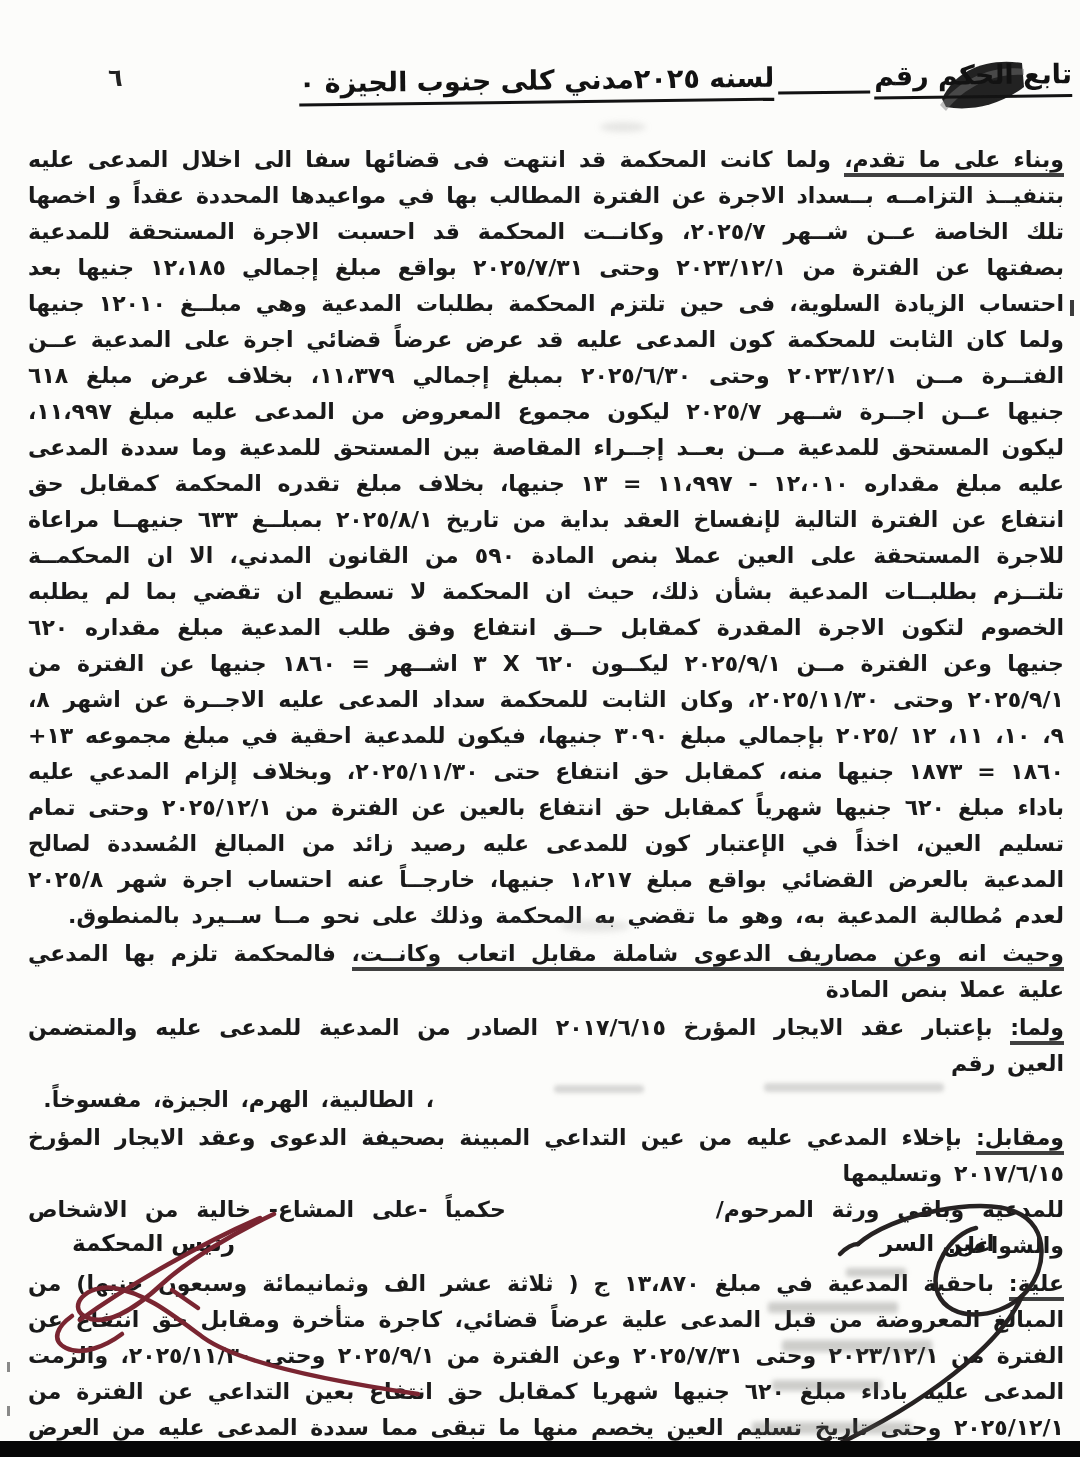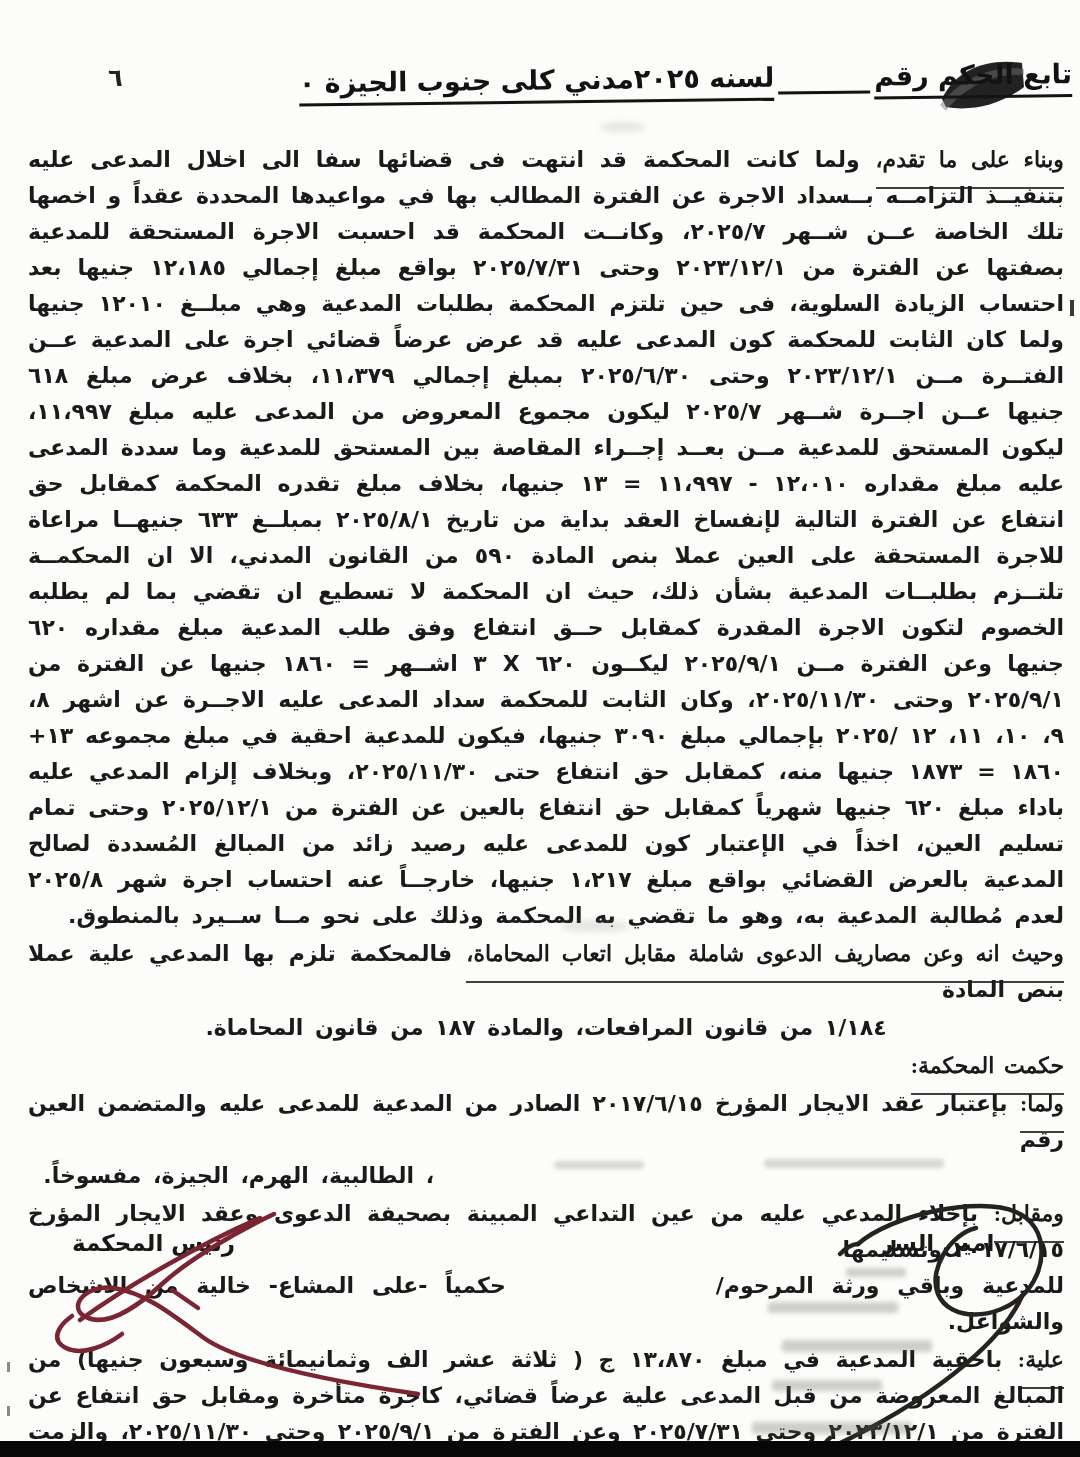--- a/index.html
+++ b/index.html
@@ -33,21 +33,21 @@
     vertical-align:bottom;margin:0 4px;
   }
   .body-text{
     position:absolute;top:142px;right:16px;left:28px;
     direction:rtl;text-align:justify;
     font-size:22px;line-height:36px;font-weight:700;
     word-spacing:4px;letter-spacing:.3px;
     color:#1a1a1a;
   }
   .para{margin:0 0 2px 0;}
-  .lead-underline{border-bottom:2px solid #404040;padding-bottom:15px;font-family:Liberation Serif, serif;}
+  .lead-underline{border-bottom:4px solid #404040;padding-bottom:1px;}
   .centered{text-align:center;}
   .heading-center{text-align:center;font-size:23px;font-weight:800;margin:8px 0 6px 0;}
   .gap{display:inline-block;height:10px;position:relative;}
   .gap1{width:630px;}
   .gap2{width:210px;}
   .smudge{
     position:absolute;display:block;background:rgba(120,120,118,.28);
     filter:blur(2px);border-radius:4px;
   }
   .g-s1{width:180px;height:9px;right:120px;top:-14px;}
@@ -88,26 +88,24 @@
   </svg>
 
   <div class="header">
     <span class="h-seg">تابع الحكم رقم</span><span class="case-blank"></span><span class="h-seg">لسنه ٢٠٢٥مدني كلى جنوب الجيزة ٠</span>
   </div>
 
   <div class="body-text">
 
     <p class="para"><span class="lead-underline">وبناء على ما تقدم،</span><span> ولما كانت المحكمة قد انتهت فى قضائها سفا الى اخلال المدعى عليه بتنفيــذ التزامــه بــسداد الاجرة عن الفترة المطالب بها في مواعيدها المحددة عقداً و اخصها تلك الخاصة عــن شــهر ٢٠٢٥/٧، وكانــت المحكمة قد احسبت الاجرة المستحقة للمدعية بصفتها عن الفترة من ٢٠٢٣/١٢/١ وحتى ٢٠٢٥/٧/٣١ بواقع مبلغ إجمالي ١٢،١٨٥ جنيها بعد احتساب الزيادة السلوية، فى حين تلتزم المحكمة بطلبات المدعية وهي مبلــغ ١٢٠١٠ جنيها ولما كان الثابت للمحكمة كون المدعى عليه قد عرض عرضاً قضائي اجرة على المدعية عــن الفتــرة مــن ٢٠٢٣/١٢/١ وحتى ٢٠٢٥/٦/٣٠ بمبلغ إجمالي ١١،٣٧٩، بخلاف عرض مبلغ ٦١٨ جنيها عــن اجــرة شــهر ٢٠٢٥/٧ ليكون مجموع المعروض من المدعى عليه مبلغ ١١،٩٩٧، ليكون المستحق للمدعية مــن بعــد إجــراء المقاصة بين المستحق للمدعية وما سددة المدعى عليه مبلغ مقداره ١٢،٠١٠ - ١١،٩٩٧ = ١٣ جنيها، بخلاف مبلغ تقدره المحكمة كمقابل حق انتفاع عن الفترة التالية لإنفساخ العقد بداية من تاريخ ٢٠٢٥/٨/١ بمبلــغ ٦٣٣ جنيهــا مراعاة للاجرة المستحقة على العين عملا بنص المادة ٥٩٠ من القانون المدني، الا ان المحكمــة تلتــزم بطلبــات المدعية بشأن ذلك، حيث ان المحكمة لا تسطيع ان تقضي بما لم يطلبه الخصوم لتكون الاجرة المقدرة كمقابل حــق انتفاع وفق طلب المدعية مبلغ مقداره ٦٢٠ جنيها وعن الفترة مــن ٢٠٢٥/٩/١ ليكــون ٦٢٠ ‏X‏ ٣ اشــهر = ١٨٦٠ جنيها عن الفترة من ٢٠٢٥/٩/١ وحتى ٢٠٢٥/١١/٣٠، وكان الثابت للمحكمة سداد المدعى عليه الاجــرة عن اشهر ٨، ٩، ١٠، ١١، ١٢ /٢٠٢٥ بإجمالي مبلغ ٣٠٩٠ جنيها، فيكون للمدعية احقية في مبلغ مجموعه ١٣+ ١٨٦٠ = ١٨٧٣ جنيها منه، كمقابل حق انتفاع حتى ٢٠٢٥/١١/٣٠، وبخلاف إلزام المدعي عليه باداء مبلغ ٦٢٠ جنيها شهرياً كمقابل حق انتفاع بالعين عن الفترة من ٢٠٢٥/١٢/١ وحتى تمام تسليم العين، اخذاً في الإعتبار كون للمدعى عليه رصيد زائد من المبالغ المُسددة لصالح المدعية بالعرض القضائي بواقع مبلغ ١،٢١٧ جنيها، خارجــاً عنه احتساب اجرة شهر ٢٠٢٥/٨ لعدم مُطالبة المدعية به، وهو ما تقضي به المحكمة وذلك على نحو مــا ســيرد بالمنطوق.</span></p>
 
-    <p class="para"><span class="lead-underline">وحيث انه وعن مصاريف الدعوى شاملة مقابل اتعاب المحاماة،</span><span> فالمحكمة تلزم بها المدعي علية عملا بنص المادة</span></p>
-
-    <p class="para centered">١/١٨٤ من قانون المرافعات، والمادة ١٨٧ من قانون المحاماة.</p>
+    <p class="para"><span class="lead-underline">وحيث انه وعن مصاريف الدعوى شاملة مقابل اتعاب وكانــت،</span><span> فالمحكمة تلزم بها المدعي علية عملا بنص المادة</span></p>
 
 
-    <p class="para"><span class="lead-underline">حكمت المحكمة:</span></p>
+
 
     <p class="para"><span class="lead-underline">ولما:</span>
       <span>بإعتبار عقد الايجار المؤرخ ٢٠١٧/٦/١٥ الصادر من المدعية للمدعى عليه والمتضمن العين رقم</span><br>
       <span class="gap gap1"><i class="smudge g-s1"></i><i class="smudge g-s2"></i></span><span>، الطالبية، الهرم، الجيزة، مفسوخاً.</span></p>
 
     <p class="para"><span class="lead-underline">ومقابل:</span>
       <span>بإخلاء المدعي عليه من عين التداعي المبينة بصحيفة الدعوى وعقد الايجار المؤرخ ٢٠١٧/٦/١٥ وتسليمها</span><br>
       <span>للمدعية وباقي ورثة المرحوم/</span><span class="gap gap2"></span><span>حكمياً -على المشاع- خالية من الاشخاص والشواغل.</span></p>
 
     <p class="para"><span class="lead-underline">علية:</span>

